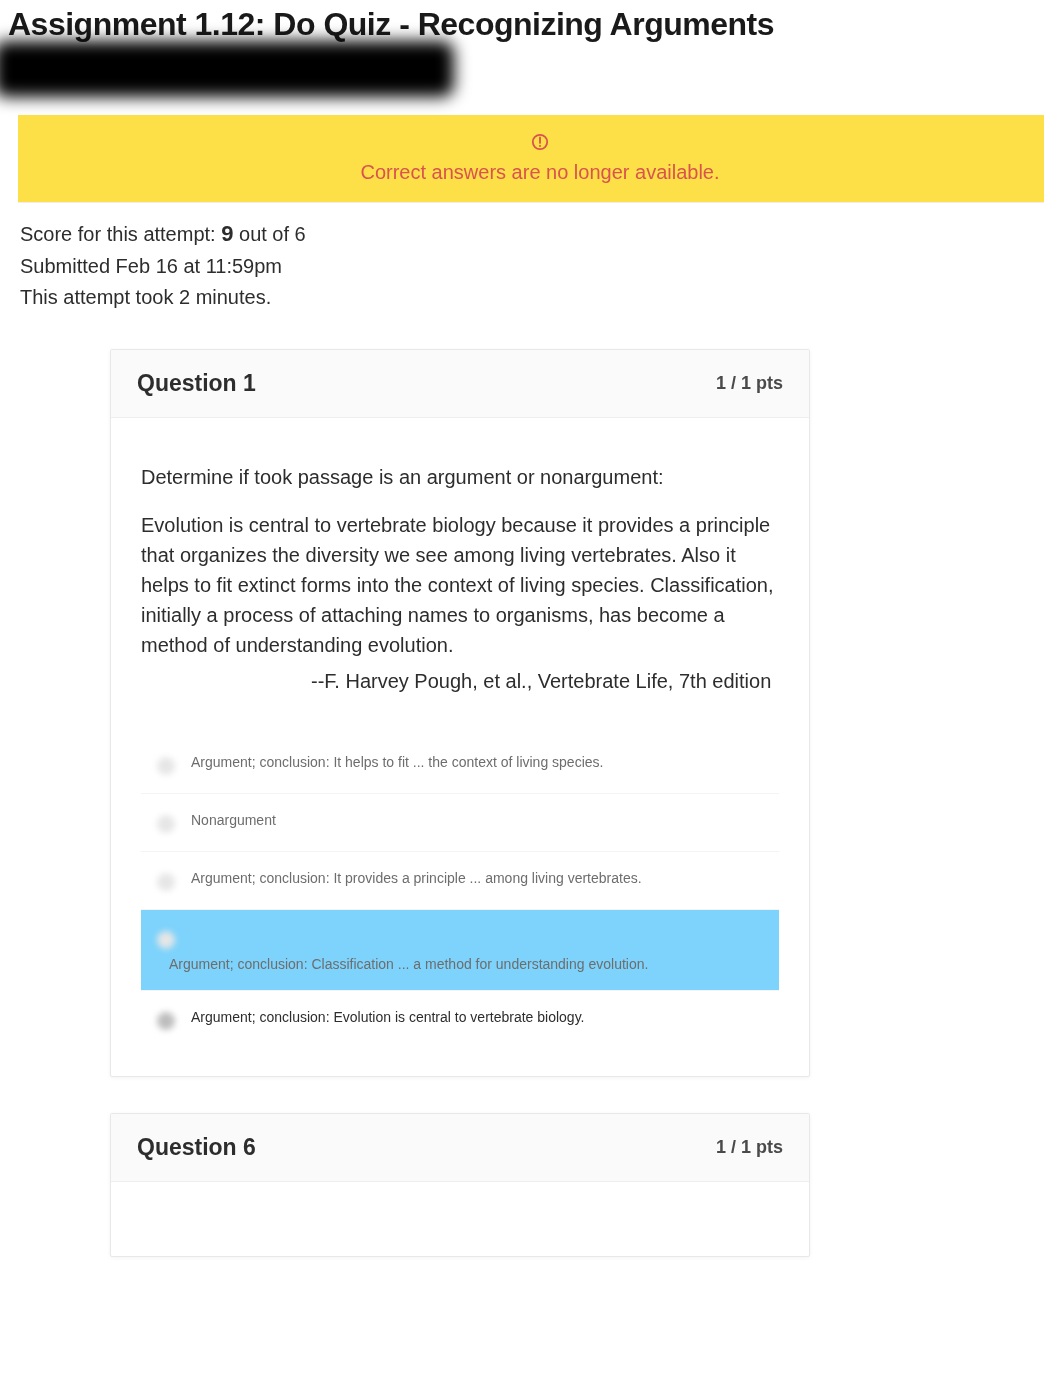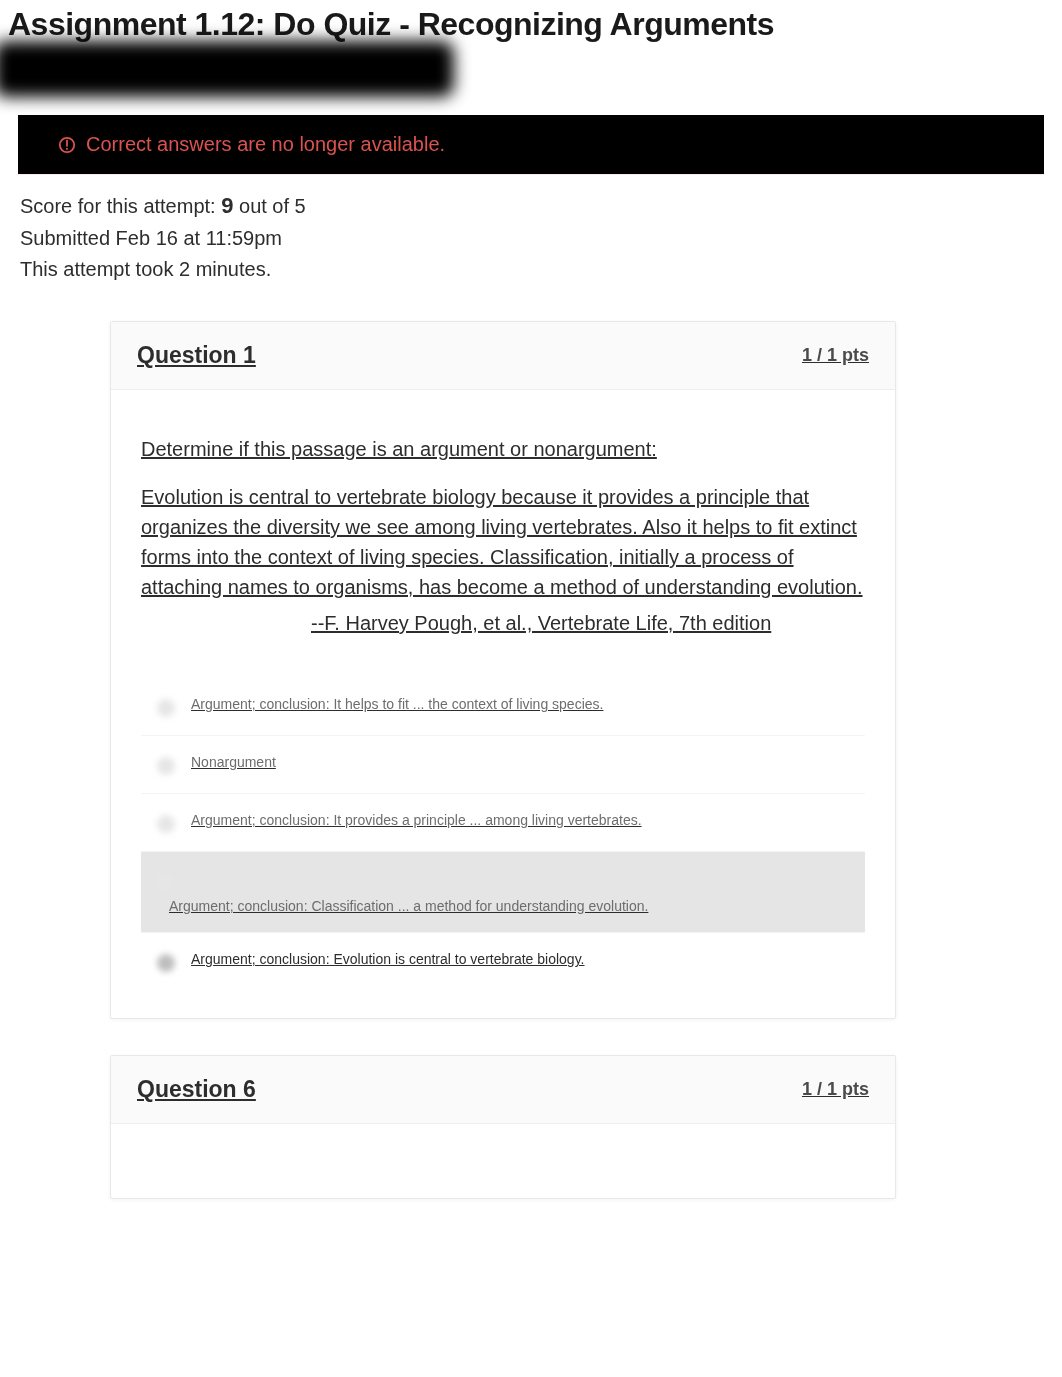--- a/index.html
+++ b/index.html
@@ -25,26 +25,27 @@
       height: 56px;
       background: #000;
       border-radius: 12px;
       filter: blur(8px);
       margin: -4px 0 18px -6px;
     }
     .alert {
       display: flex;
       align-items: center;
       gap: 10px;
-      background: #000000;
+      background: #fde047;
       border-bottom: 1px solid #f6eaea;
       padding: 18px 22px 18px 40px;
       margin: 0 18px 14px 18px;
       color: #d9534f;
       font-size: 20px;
+      flex-direction: column;
     }
     .alert-icon {
       width: 18px;
       height: 18px;
       flex-shrink: 0;
     }
     .alert-icon circle {
       fill: none;
       stroke: #d9534f;
       stroke-width: 2;
@@ -62,26 +63,25 @@
     }
     .score-num {
       font-size: 22px;
       font-weight: 700;
     }
     .questions {
       padding: 20px 0 40px 0;
     }
     .question-card {
       margin: 16px 0 36px 110px;
-      width: 786px;
+      width: 700px;
       border: 1px solid #e8e8e8;
       border-radius: 2px;
       background: #fff;
       box-shadow: 0 1px 4px rgba(0,0,0,0.05);
-      text-decoration: underline;
     }
     .question-header {
       display: flex;
       justify-content: space-between;
       align-items: center;
       padding: 20px 26px;
       border-bottom: 1px solid #eee;
       background: #fafafa;
     }
     .question-title {
@@ -123,21 +123,21 @@
       font-size: 14px;
       color: #6d6d6d;
     }
     .answer:first-child {
       border-top: none;
     }
     .answer.selected {
       color: #2d2d2d;
     }
     .answer.correct-row {
-      background: #e5e5e5;
+      background: #7dd3fc;
     }
     .radio {
       width: 18px;
       height: 18px;
       border-radius: 50%;
       background: #e6e6e6;
       filter: blur(3px);
       flex-shrink: 0;
       margin-top: 3px;
       margin-left: 8px;
@@ -167,35 +167,35 @@
   <svg class="alert-icon" viewBox="0 0 20 20">
     <circle cx="10" cy="10" r="8"></circle>
     <line x1="10" y1="5" x2="10" y2="11"></line>
     <line x1="10" y1="14" x2="10" y2="14.5"></line>
   </svg>
   <span>Correct answers are no longer available.</span>
 </div>
 
 <div class="meta">
   <div>
-    <span>Score for this attempt: </span><span class="score-num">9</span><span> out of 5</span>
+    <span>Score for this attempt: </span><span class="score-num">9</span><span> out of 6</span>
   </div>
   <div>Submitted Feb 16 at 11:59pm</div>
   <div>This attempt took 2 minutes.</div>
 </div>
 
 <div class="questions">
 
   <div class="question-card">
     <div class="question-header">
       <div class="question-title">Question 1</div>
       <div class="question-points">1 / 1 pts</div>
     </div>
     <div class="question-body">
-      <p class="prompt-line">Determine if this passage is an argument or nonargument:</p>
+      <p class="prompt-line">Determine if took passage is an argument or nonargument:</p>
       <p class="passage">Evolution is central to vertebrate biology because it provides a principle that organizes the diversity we see among living vertebrates. Also it helps to fit extinct forms into the context of living species. Classification, initially a process of attaching names to organisms, has become a method of understanding evolution.</p>
       <p class="citation">--F. Harvey Pough, et al., Vertebrate Life, 7th edition</p>
     </div>
     <div class="answers">
       <div class="answer">
         <span class="radio"></span>
         <span class="answer-text">Argument; conclusion: It helps to fit ... the context of living species.</span>
       </div>
       <div class="answer">
         <span class="radio"></span>

